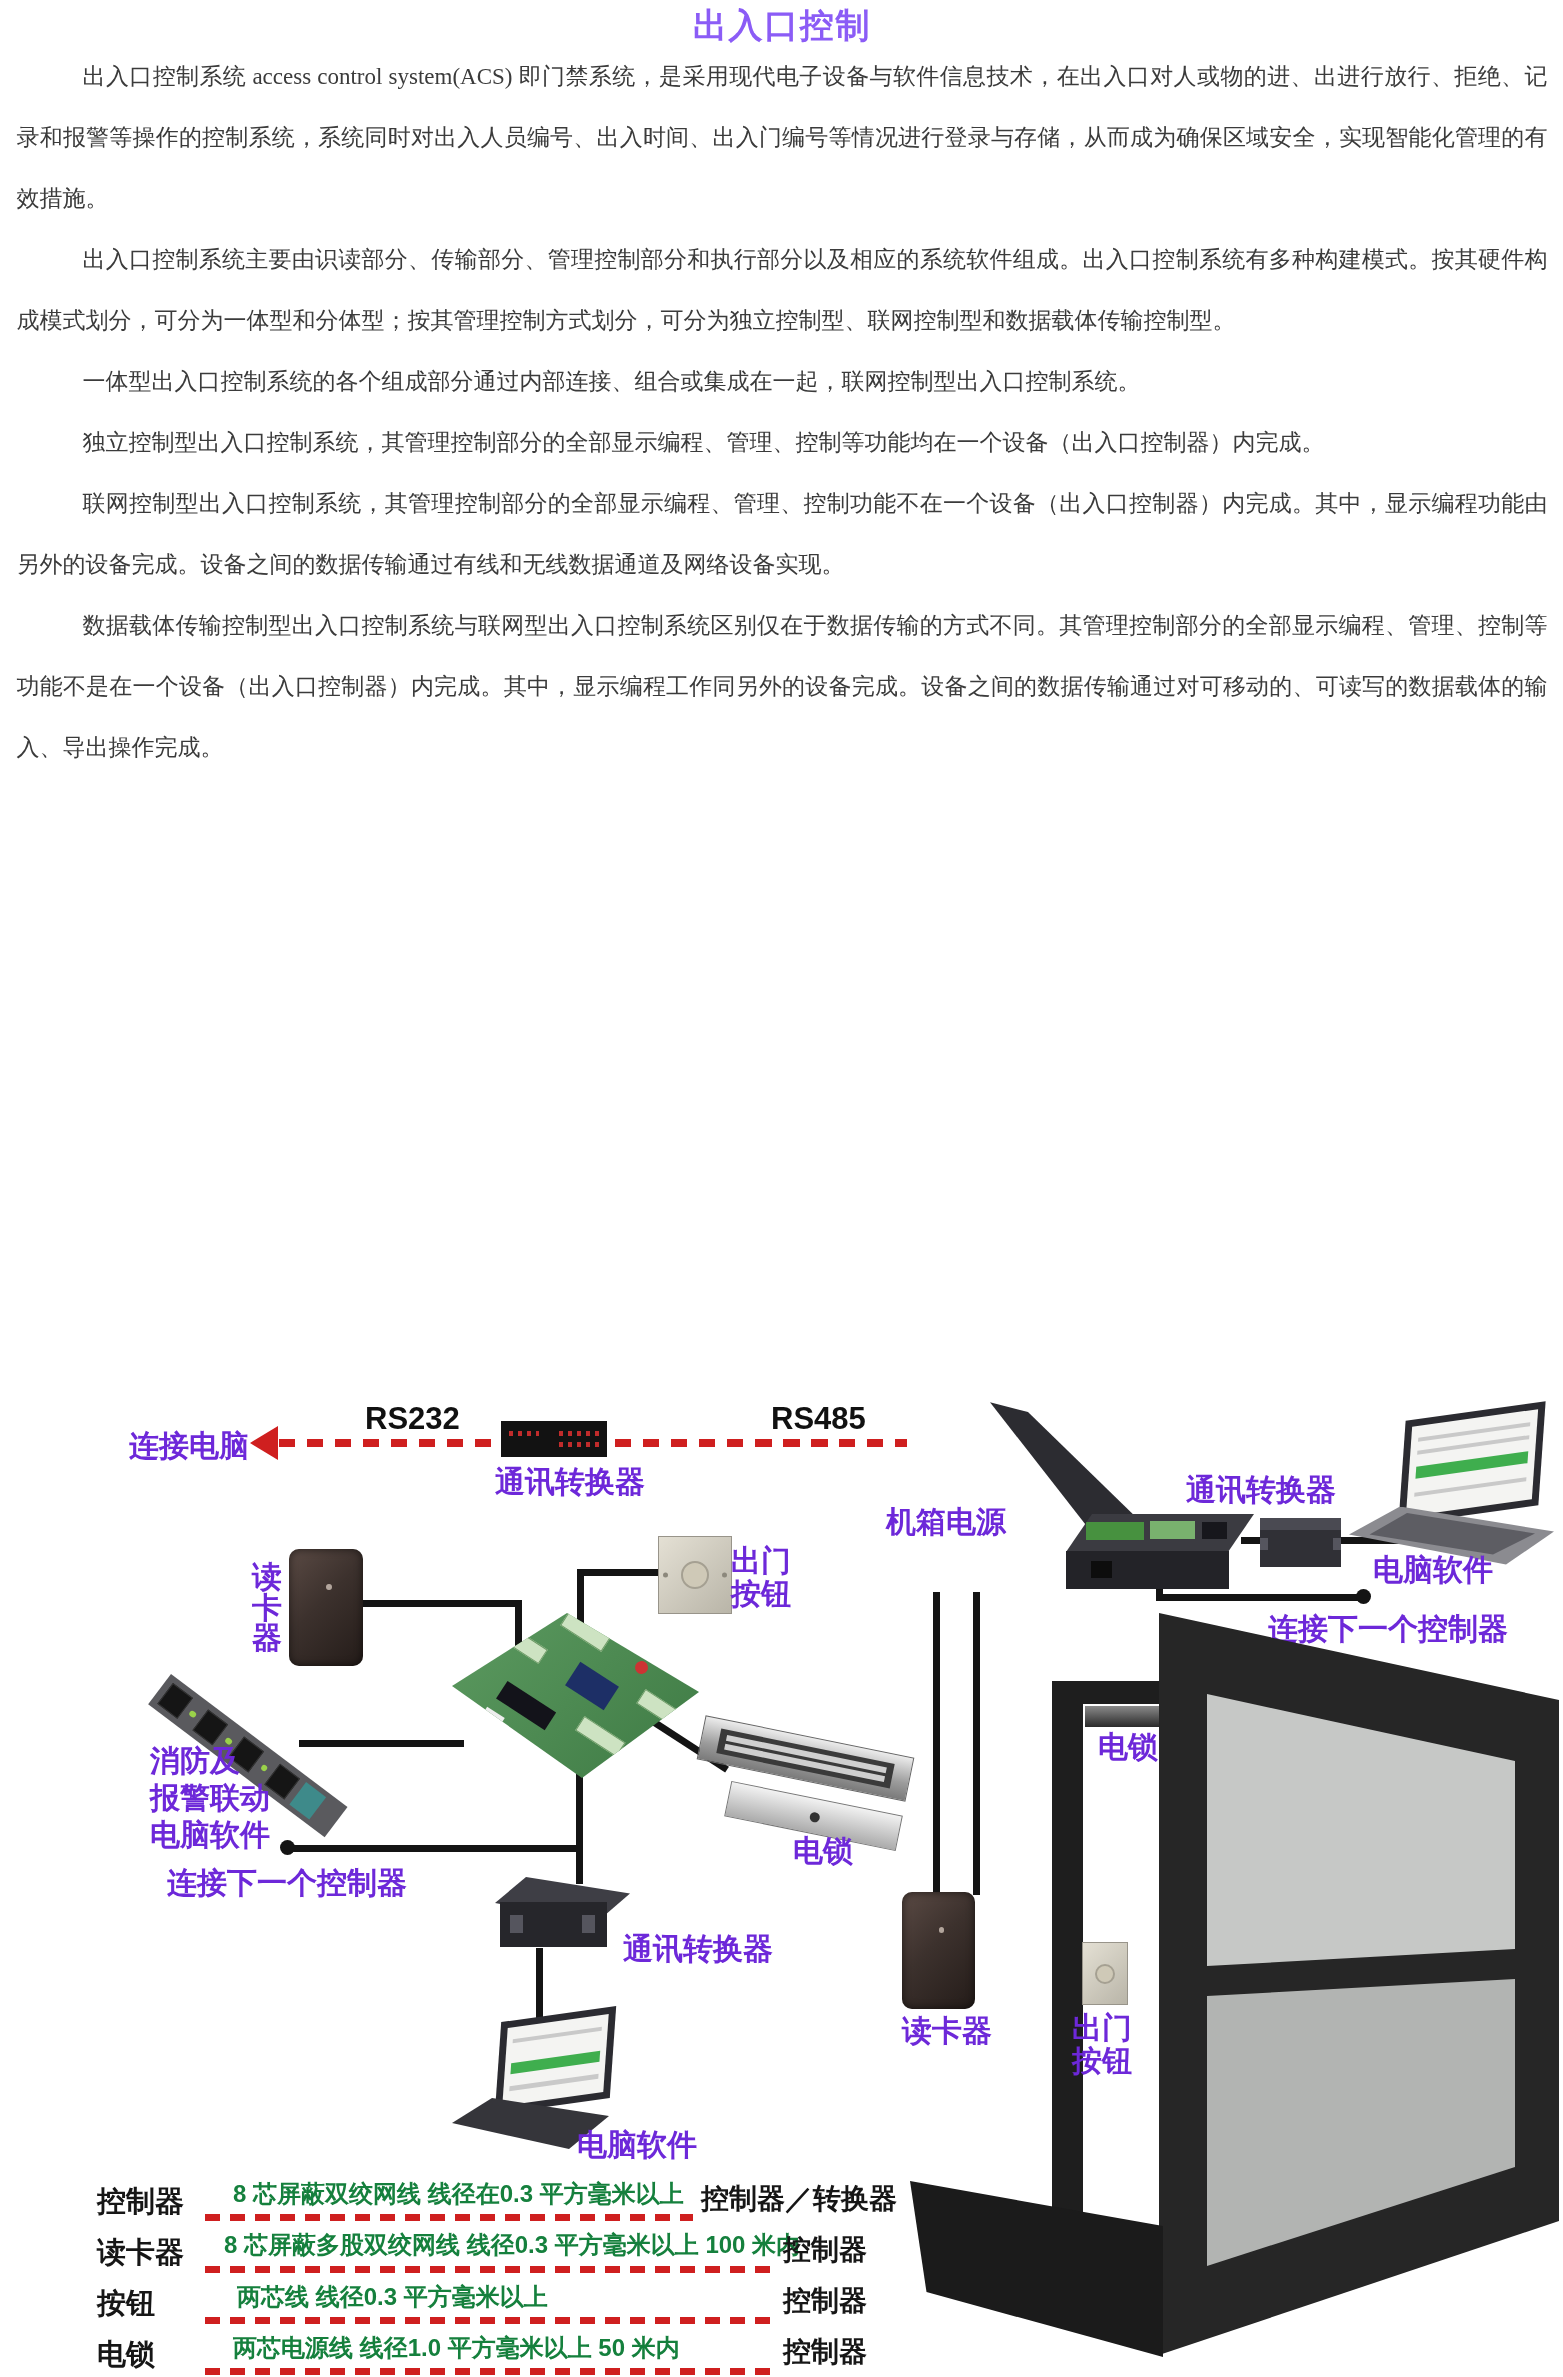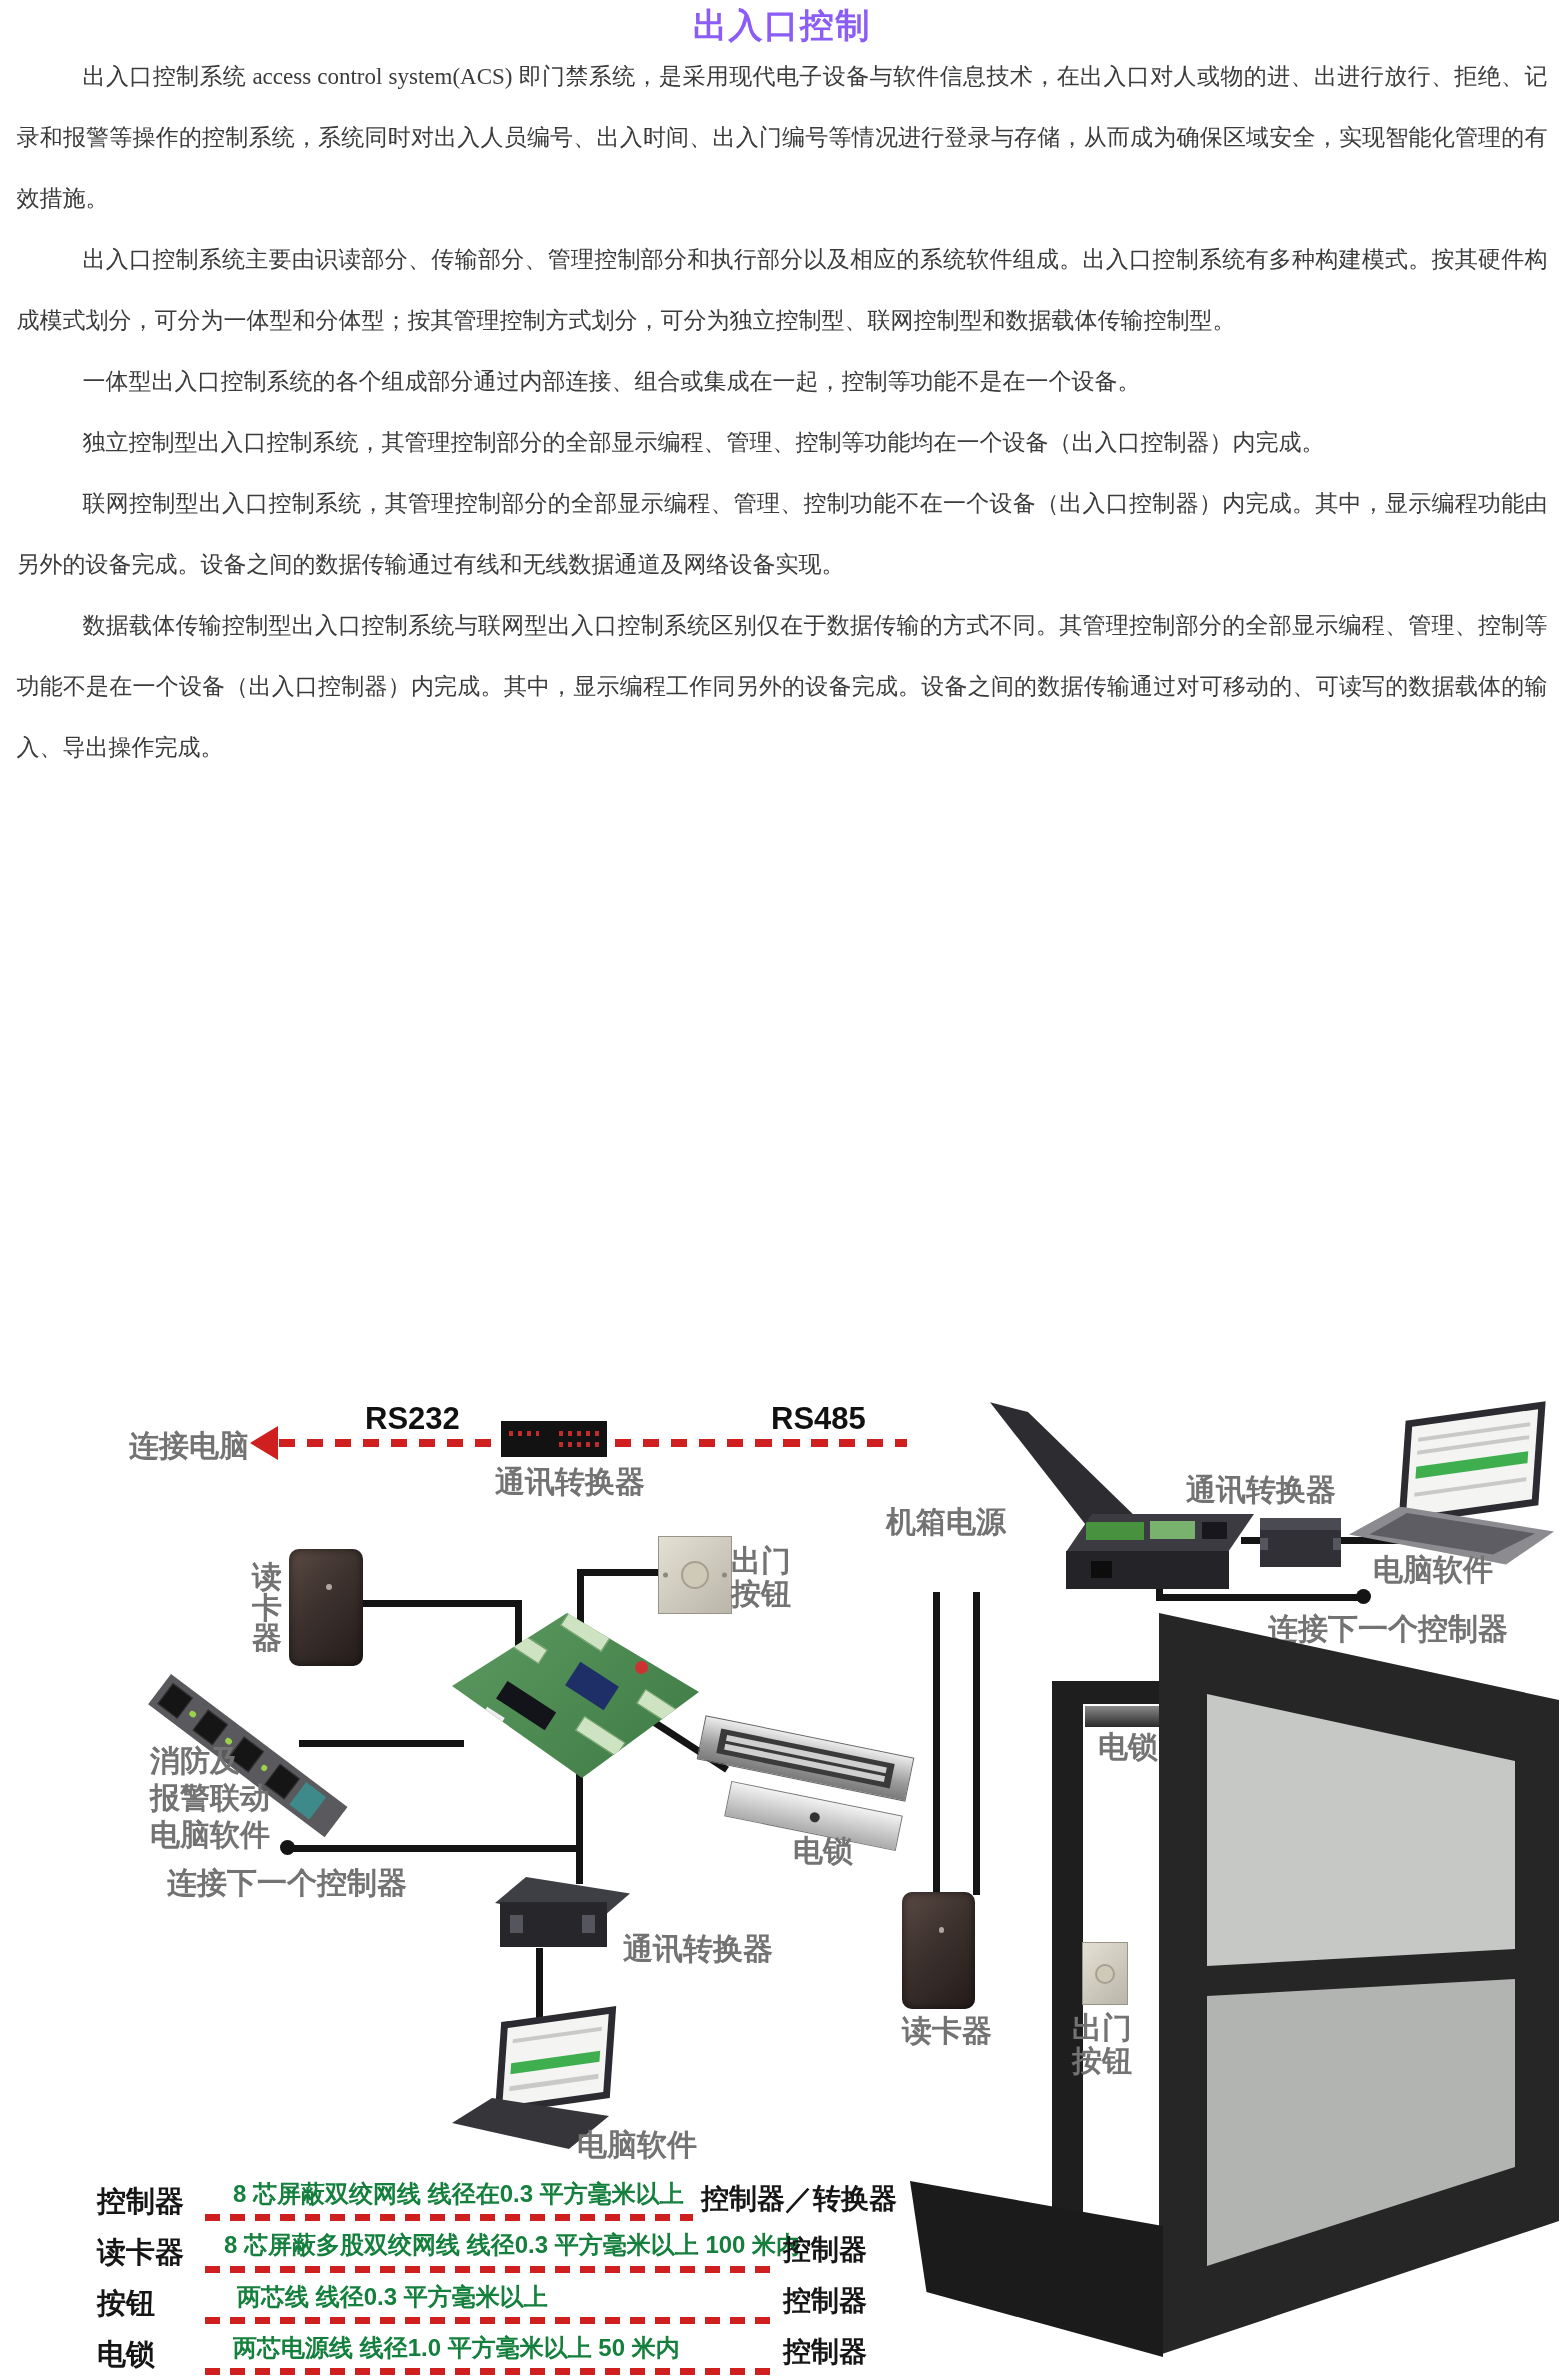--- a/index.html
+++ b/index.html
@@ -9,21 +9,21 @@
     --ink:#141414;
   }
   *{box-sizing:border-box;margin:0;padding:0}
   html,body{background:#ffffff}
   .page{position:relative;width:1564px;height:2377px;background:#fff;overflow:hidden;font-family:var(--serif)}
   .title{position:absolute;top:3.3px;left:0;width:100%;text-align:center;font-size:34px;font-weight:600;color:#8b5cf6;letter-spacing:1.6px}
   .doc{position:absolute;top:46px;left:16.5px;width:1531px;color:#3b3b3b}
   .doc p{font-size:23px;line-height:61px;text-align:justify;text-indent:66px}
   .diagram{position:absolute;top:1394px;left:0;width:1564px;height:984px}
   .abs{position:absolute}
-  .lbl{position:absolute;font-family:var(--sans);font-weight:700;color:#737373;font-size:30px;line-height:33px;white-space:nowrap}
+  .lbl{position:absolute;font-family:var(--sans);font-weight:700;color:#6d28d9;font-size:30px;line-height:33px;white-space:nowrap}
   .lbl-wrap{white-space:normal}
   .lbl-rs{position:absolute;font-family:var(--sans);font-weight:800;color:#111;font-size:31px}
   .wire{position:absolute;background:var(--ink)}
   .dot{position:absolute;width:15px;height:15px;border-radius:50%;background:var(--ink)}
   .dash-red{position:absolute;height:8.2px;background:repeating-linear-gradient(90deg,var(--red) 0 16.5px,transparent 16.5px 28px)}
   .dash-red-sm{position:absolute;height:7.4px;background:repeating-linear-gradient(90deg,var(--red) 0 15px,transparent 15px 25px)}
   .arrow-left{position:absolute;width:0;height:0;border-top:17.3px solid transparent;border-bottom:17.3px solid transparent;border-right:28px solid var(--red)}
   .box-dark{position:absolute;background:#121212}
   .led-row{position:absolute;height:5px;background:repeating-linear-gradient(90deg,#e03030 0 4.1px,transparent 4.1px 9px);opacity:.85}
   .reader{position:absolute;border-radius:10px;background:linear-gradient(135deg,#5a4a44 0%,#3c312d 45%,#241c19 100%);box-shadow:inset 0 0 8.2px rgba(0,0,0,.6)}
@@ -63,21 +63,21 @@
 </head>
 <body>
 
 <div class="page">
 
   <div class="title">出入口控制</div>
 
   <div class="doc">
     <p>出入口控制系统 access control system(ACS) 即门禁系统，是采用现代电子设备与软件信息技术，在出入口对人或物的进、出进行放行、拒绝、记录和报警等操作的控制系统，系统同时对出入人员编号、出入时间、出入门编号等情况进行登录与存储，从而成为确保区域安全，实现智能化管理的有效措施。</p>
     <p>出入口控制系统主要由识读部分、传输部分、管理控制部分和执行部分以及相应的系统软件组成。出入口控制系统有多种构建模式。按其硬件构成模式划分，可分为一体型和分体型；按其管理控制方式划分，可分为独立控制型、联网控制型和数据载体传输控制型。</p>
-    <p>一体型出入口控制系统的各个组成部分通过内部连接、组合或集成在一起，控制等功能不是在一个设备。</p>
+    <p>一体型出入口控制系统的各个组成部分通过内部连接、组合或集成在一起，联网控制型出入口控制系统。</p>
     <p>独立控制型出入口控制系统，其管理控制部分的全部显示编程、管理、控制等功能均在一个设备（出入口控制器）内完成。</p>
     <p>联网控制型出入口控制系统，其管理控制部分的全部显示编程、管理、控制功能不在一个设备（出入口控制器）内完成。其中，显示编程功能由另外的设备完成。设备之间的数据传输通过有线和无线数据通道及网络设备实现。</p>
     <p>数据载体传输控制型出入口控制系统与联网型出入口控制系统区别仅在于数据传输的方式不同。其管理控制部分的全部显示编程、管理、控制等功能不是在一个设备（出入口控制器）内完成。其中，显示编程工作同另外的设备完成。设备之间的数据传输通过对可移动的、可读写的数据载体的输入、导出操作完成。</p>
   </div>
 
   <div class="diagram">
 
     <div class="wire" style="left:360px;top:206px;width:162px;height:6.6px"></div>
     <div class="wire" style="left:515px;top:208px;width:6.6px;height:53px"></div>
     <div class="wire" style="left:577px;top:175px;width:82px;height:6.6px"></div>

